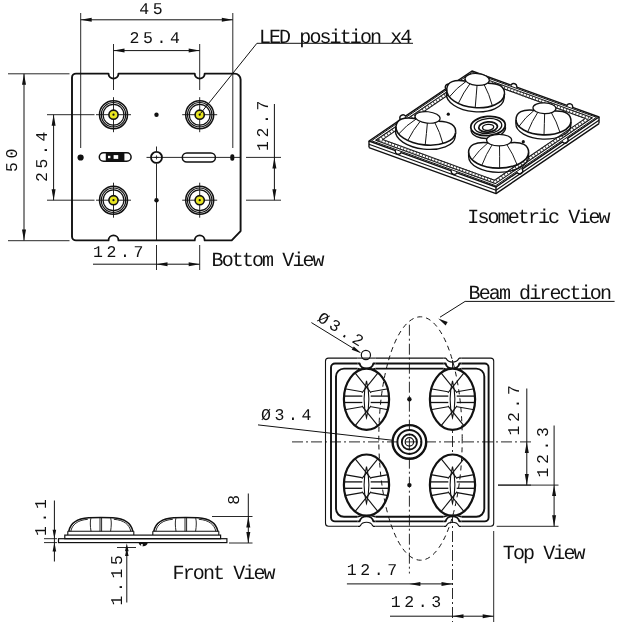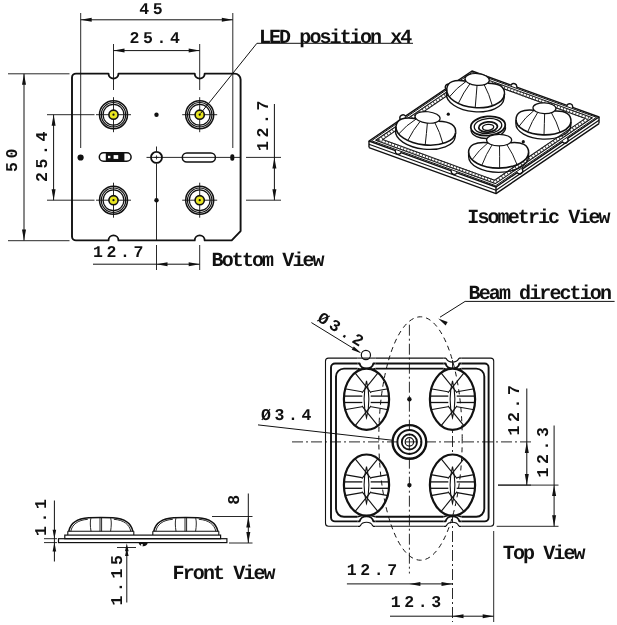--- a/index.html
+++ b/index.html
@@ -1,16 +1,16 @@
 <!DOCTYPE html>
 <html><head>
 <meta charset="utf-8">
 <style>
 html,body { margin:0; padding:0; background:#fff; }
-#c { position:relative; width:501px; height:625px; opacity:0.999;font-weight:bold; }
+#c { position:relative; width:501px; height:625px; opacity:0.999; }
 text { font-family:"Liberation Mono", monospace; fill:#111; text-rendering:geometricPrecision; }
 .dim { font-size:16.5px; letter-spacing:3.6px; }
 .lbl { font-size:20px; letter-spacing:-1.9px; }
 </style>
 </head>
 <body>
 <div id="c">
 <svg width="617" height="625" viewBox="0 0 617 625">
 <rect width="617" height="625" fill="#fff"></rect>
 <g opacity="0.999">

